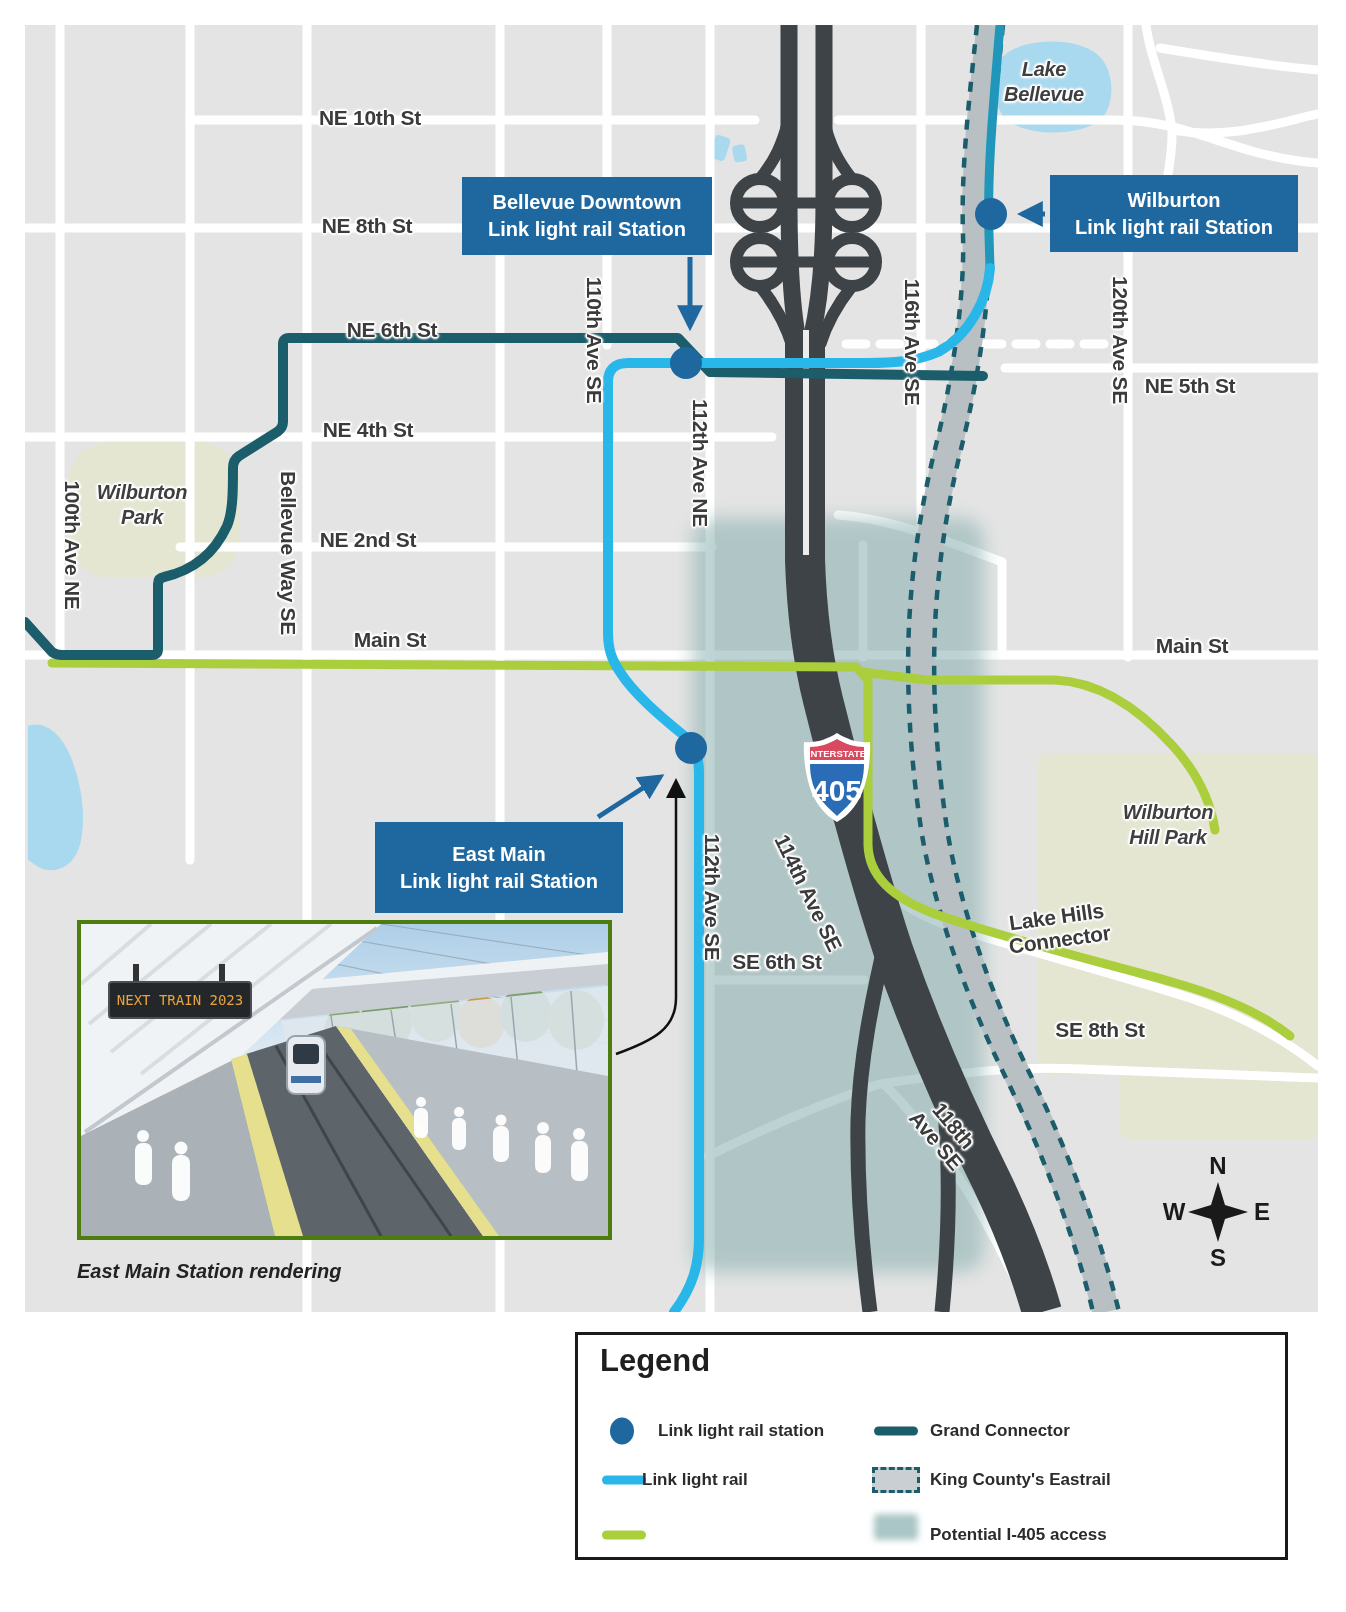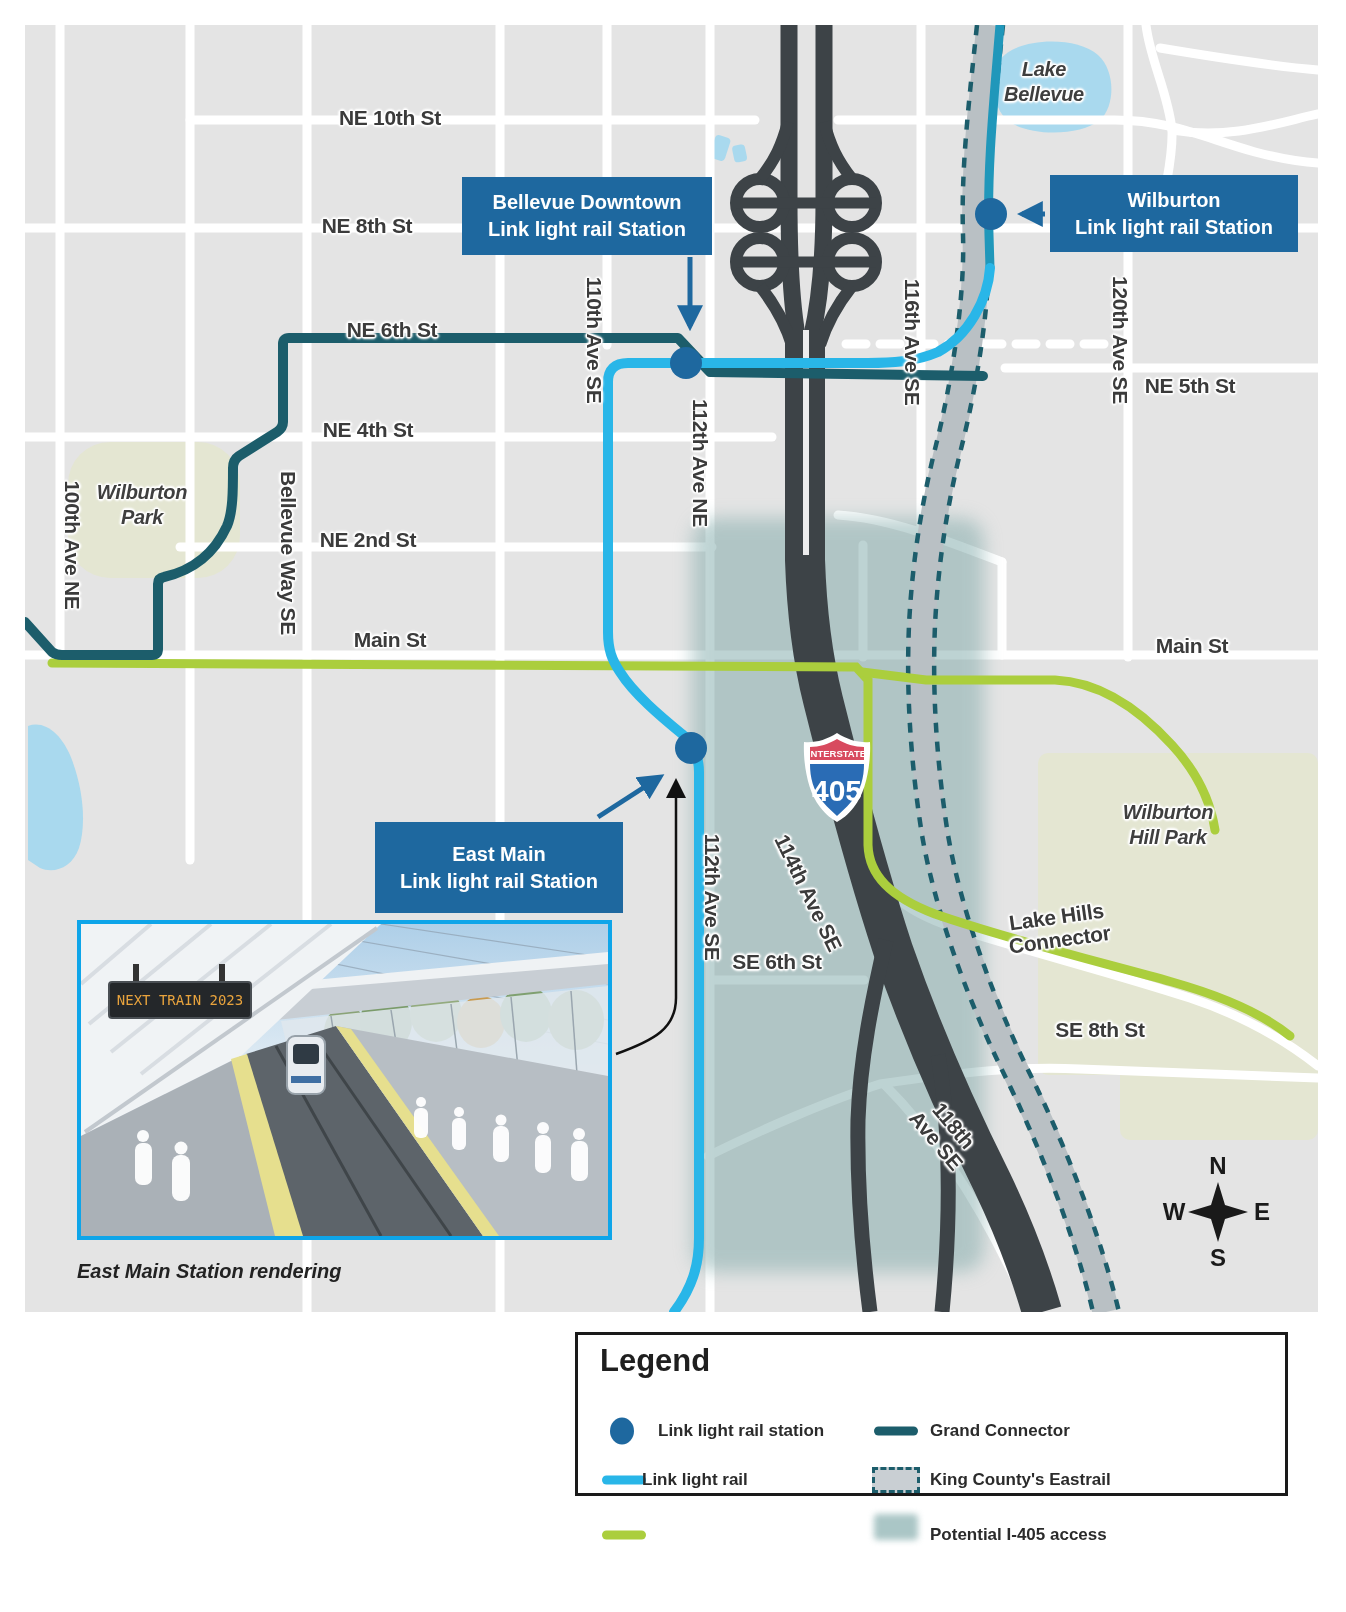--- a/index.html
+++ b/index.html
@@ -9,25 +9,25 @@
   .lbl{position:absolute;transform:translate(-50%,-50%);font:700 21px "Liberation Sans",sans-serif;
        color:var(--label);white-space:nowrap;z-index:3;letter-spacing:-0.3px;
        text-shadow:-2px 0 2px #fff,2px 0 2px #fff,0 -2px 2px #fff,0 2px 2px #fff,
                    -1px -1px 1px #fff,1px 1px 1px #fff,-1px 1px 1px #fff,1px -1px 1px #fff,0 0 4px #fff;}
   .lbl.v{transform:translate(-50%,-50%) rotate(90deg);}
   .lbl.place{font:italic 600 20px "Liberation Sans",sans-serif;color:#3f3f3f;text-align:center;line-height:1.25;}
   .lbl.two{line-height:1.1;text-align:center;}
   .callout{position:absolute;background:var(--station);color:#fff;text-align:center;
            font:600 20px/1.35 "Liberation Sans",sans-serif;z-index:4;display:flex;
            flex-direction:column;justify-content:center;box-sizing:border-box;padding:8px 6px;}
-  .inset{position:absolute;left:77px;top:920px;width:535px;height:320px;border:4px solid #0ea5e9;
+  .inset{position:absolute;left:77px;top:920px;width:535px;height:320px;border:4px solid #4d7c0f;
          box-sizing:border-box;background:#cfd8df;z-index:5;overflow:hidden;}
   .caption{position:absolute;left:77px;top:1240px;font:italic 700 20px "Liberation Sans",sans-serif;
            color:#222;z-index:5;margin-top:20px;}
-  .legend{position:absolute;left:575px;top:1332px;width:713px;height:164px;background:#fff;
+  .legend{position:absolute;left:575px;top:1332px;width:713px;height:228px;background:#fff;
           border:3px solid #1a1a1a;box-sizing:border-box;z-index:6;padding-left:34px;}
   .legend .title{position:absolute;left:22px;top:8px;font:600 31px "Liberation Sans",sans-serif;color:#1f1f1f;}
   .legend .itxt{position:absolute;font:600 17px/1.4 "Liberation Sans",sans-serif;color:#2b2b2b;transform:translateY(-50%);white-space:nowrap;}
   .legend .sym{position:absolute;transform:translate(-50%,-50%);}
   .sym-dot{width:24px;height:27px;border-radius:50%;background:var(--station);}
   .sym-line{width:44px;height:9px;border-radius:5px;}
   .sym-eastrail{width:42px;height:20px;background:#c9cfd3;border:3px dashed var(--grand);}
   .sym-access{width:44px;height:26px;background:var(--access);opacity:.65;filter:blur(3px);border-radius:4px;}
 </style>
 </head>
@@ -157,21 +157,21 @@
 
     <g transform="translate(1218,1212)">
       <polygon points="0,-30 7,-7 30,0 7,7 0,30 -7,7 -30,0 -7,-7" fill="#1a1a1a"></polygon>
       <text x="0" y="-38" text-anchor="middle" font-size="24" font-weight="bold" fill="#1a1a1a">N</text>
       <text x="44" y="8" text-anchor="middle" font-size="24" font-weight="bold" fill="#1a1a1a">E</text>
       <text x="0" y="54" text-anchor="middle" font-size="24" font-weight="bold" fill="#1a1a1a">S</text>
       <text x="-44" y="8" text-anchor="middle" font-size="24" font-weight="bold" fill="#1a1a1a">W</text>
     </g>
   </svg>
 
-  <div class="lbl" style="left:370px;top:118px;margin-left:20px;">NE 10th St</div>
+  <div class="lbl" style="left:370px;top:118px;">NE 10th St</div>
   <div class="lbl" style="left:367px;top:226px;">NE 8th St</div>
   <div class="lbl" style="left:392px;top:330px;">NE 6th St</div>
   <div class="lbl" style="left:368px;top:430px;">NE 4th St</div>
   <div class="lbl" style="left:368px;top:540px;">NE 2nd St</div>
   <div class="lbl" style="left:390px;top:640px;">Main St</div>
   <div class="lbl" style="left:1192px;top:646px;">Main St</div>
   <div class="lbl" style="left:1190px;top:386px;">NE 5th St</div>
   <div class="lbl" style="left:777px;top:962px;">SE 6th St</div>
   <div class="lbl" style="left:1100px;top:1030px;">SE 8th St</div>
   <div class="lbl v" style="left:72px;top:545px;">100th Ave NE</div>

